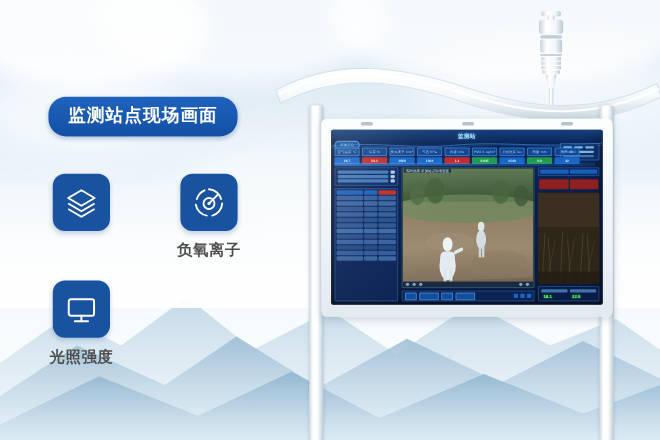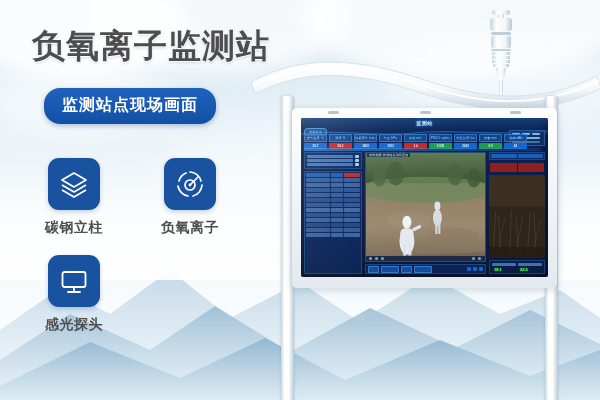--- a/index.html
+++ b/index.html
@@ -545,34 +545,32 @@
               <span class="rnum b">22.5</span>
             </div>
           </div>
         </div>
 
         <div class="glass"></div>
       </div>
     </div>
   </div>
 
-  <div class="title">负氧离子监测站</div>
   <div class="badge">监测站点现场画面</div>
 
   <div class="features">
     <div class="frow">
       <div class="feat">
         <div class="ftile">
           <svg width="30" height="30" viewBox="0 0 30 30" fill="none" stroke="#ffffff" stroke-width="1.7" stroke-linejoin="round">
             <path d="M15 4 L27 11 L15 18 L3 11 Z"></path>
             <path d="M3 16 L15 23 L27 16"></path>
             <path d="M3 21 L15 28 L27 21"></path>
           </svg>
         </div>
-        <div class="flabel">碳钢立柱</div>
       </div>
       <div class="feat">
         <div class="ftile">
           <svg width="30" height="30" viewBox="0 0 30 30" fill="none" stroke="#ffffff" stroke-width="1.7" stroke-linecap="round">
             <path d="M15 3 A12 12 0 0 1 26 12"></path>
             <path d="M27 16 A12 12 0 0 1 18 27"></path>
             <path d="M13 27 A12 12 0 0 1 3 17"></path>
             <path d="M4 12 A12 12 0 0 1 11 4"></path>
             <circle cx="15" cy="16" r="5"></circle>
             <path d="M15 16 L23 8"></path>
@@ -584,18 +582,18 @@
     </div>
     <div class="frow">
       <div class="feat">
         <div class="ftile">
           <svg width="30" height="30" viewBox="0 0 30 30" fill="none" stroke="#ffffff" stroke-width="1.8" stroke-linejoin="round" stroke-linecap="round">
             <rect x="3.5" y="6" width="23" height="15" rx="2"></rect>
             <path d="M9 26 L21 26"></path>
             <path d="M15 21 L15 26"></path>
           </svg>
         </div>
-        <div class="flabel">感光探头</div>
+        <div class="flabel">光照强度</div>
       </div>
     </div>
   </div>
 
 </div>
 
 </body></html>

